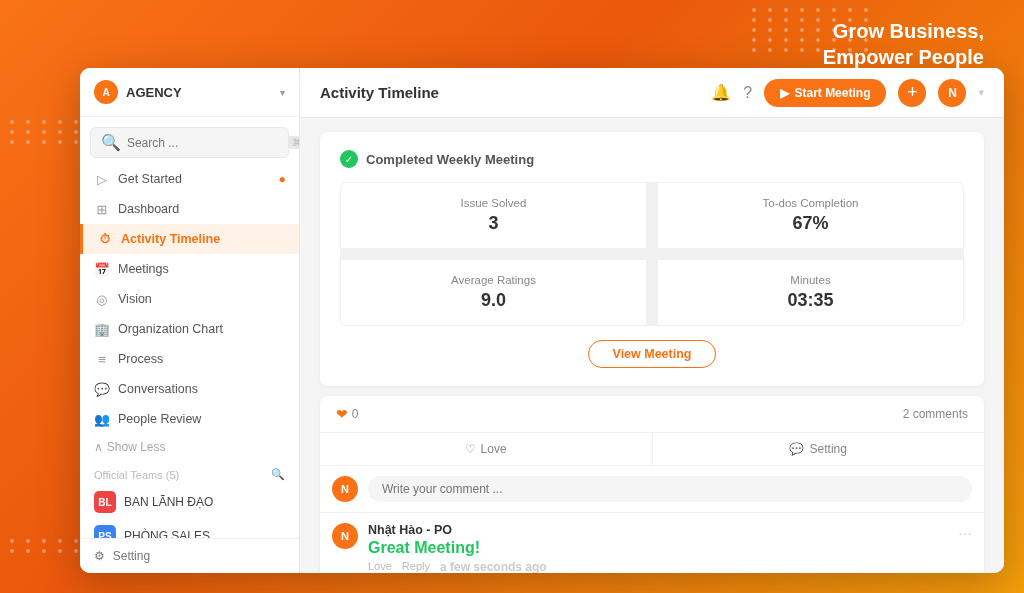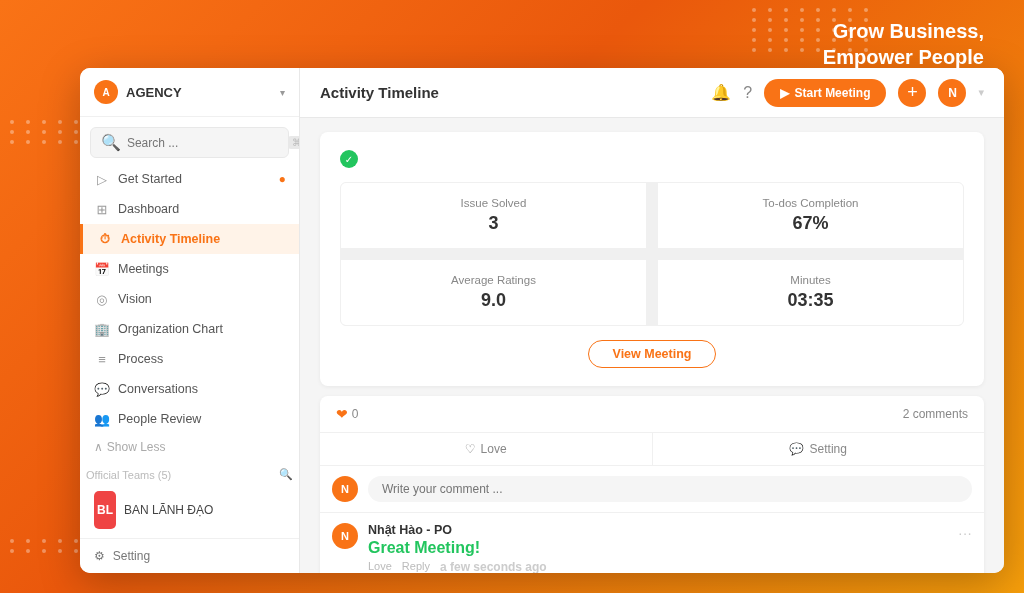--- a/index.html
+++ b/index.html
@@ -136,41 +136,41 @@
       font-size: 13px;
       color: #999;
       flex-shrink: 0;
     }
 
     .nav-item.active .nav-icon { color: #f97316; }
 
     .section-label {
       font-size: 11px;
       color: #bbb;
-      padding: 8px 6px 4px;
+      padding: 8px 14px 4px;
       display: flex;
       align-items: center;
       justify-content: space-between;
     }
 
     .team-item {
       display: flex;
       align-items: center;
       gap: 8px;
       padding: 6px 14px;
       font-size: 12px;
       color: #444;
       cursor: pointer;
     }
 
     .team-badge {
-      width: 22px; height: 38px;
+      width: 22px; height: 22px;
       border-radius: 5px;
       display: flex; align-items: center; justify-content: center;
-      font-size: 12px;
+      font-size: 10px;
       color: white;
       font-weight: bold;
       flex-shrink: 0;
     }
 
     .sidebar-footer {
       padding: 10px 14px;
       border-top: 1px solid #f0f0f0;
       display: flex;
       align-items: center;
@@ -696,20 +696,21 @@
         </div>
         <span style="color:#ccc;font-size:11px;cursor:pointer;">▾</span>
       </div>
     </div>
 
     <div class="feed-area">
 
       <div class="meeting-card">
         <div class="meeting-header-row">
           <div class="badge-icon">✓</div>
+          <span class="completed-badge">Completed Weekly Meeting</span>
         </div>
         <div class="stats-grid">
           <div class="stat-cell">
             <div class="stat-label">Issue Solved</div>
             <div class="stat-value">3</div>
           </div>
           <div class="stat-cell">
             <div class="stat-label">To-dos Completion</div>
             <div class="stat-value">67%</div>
           </div>

